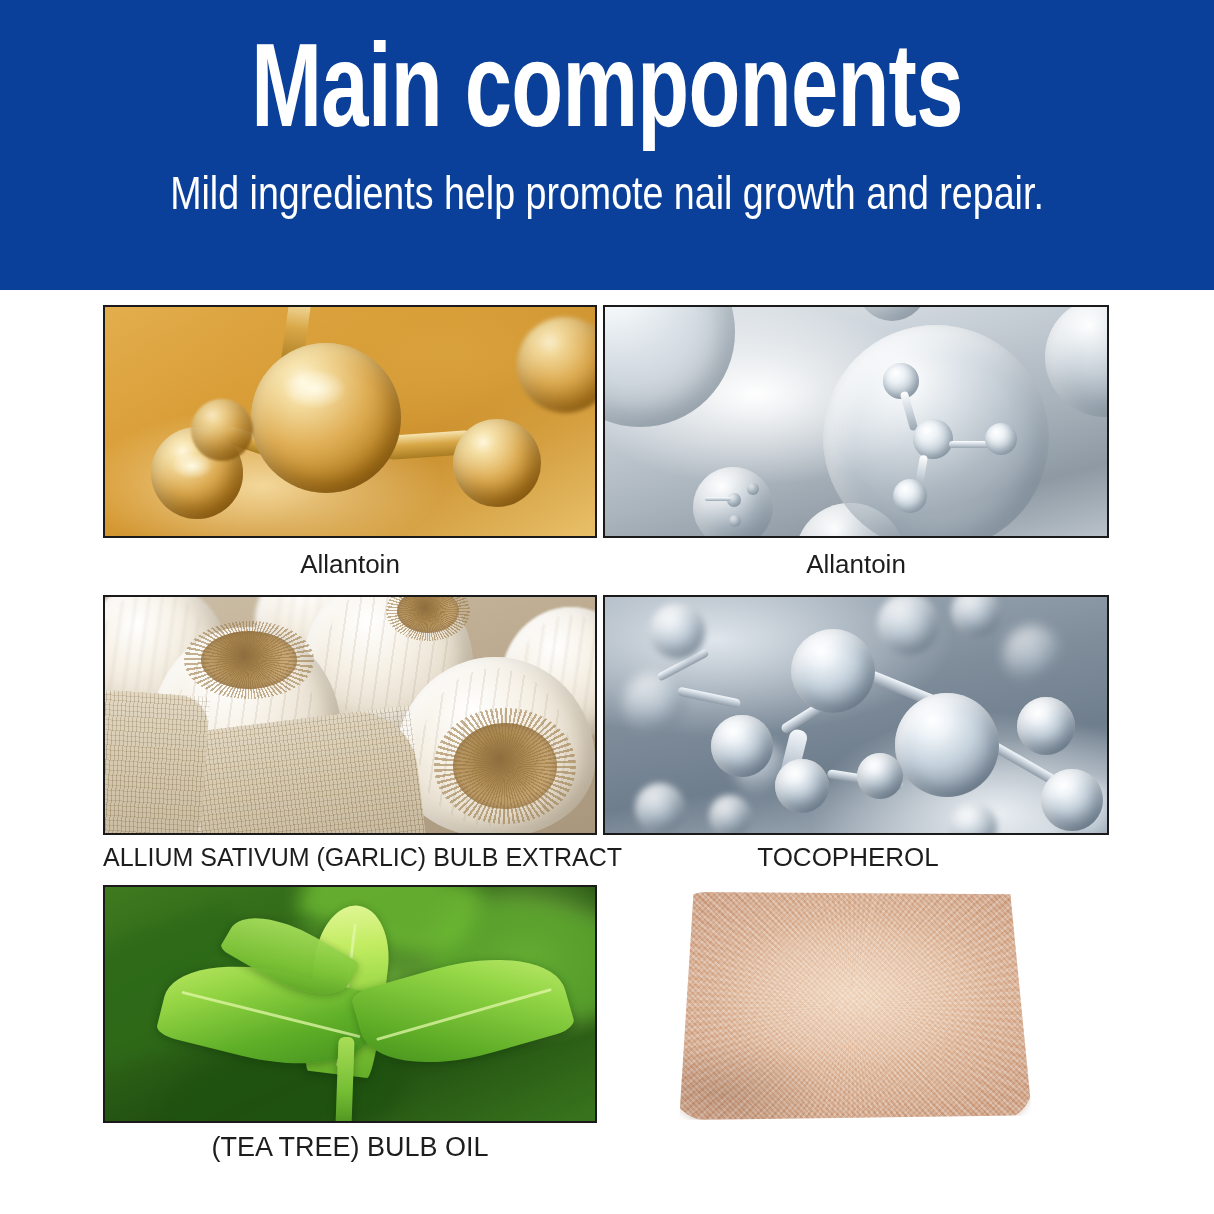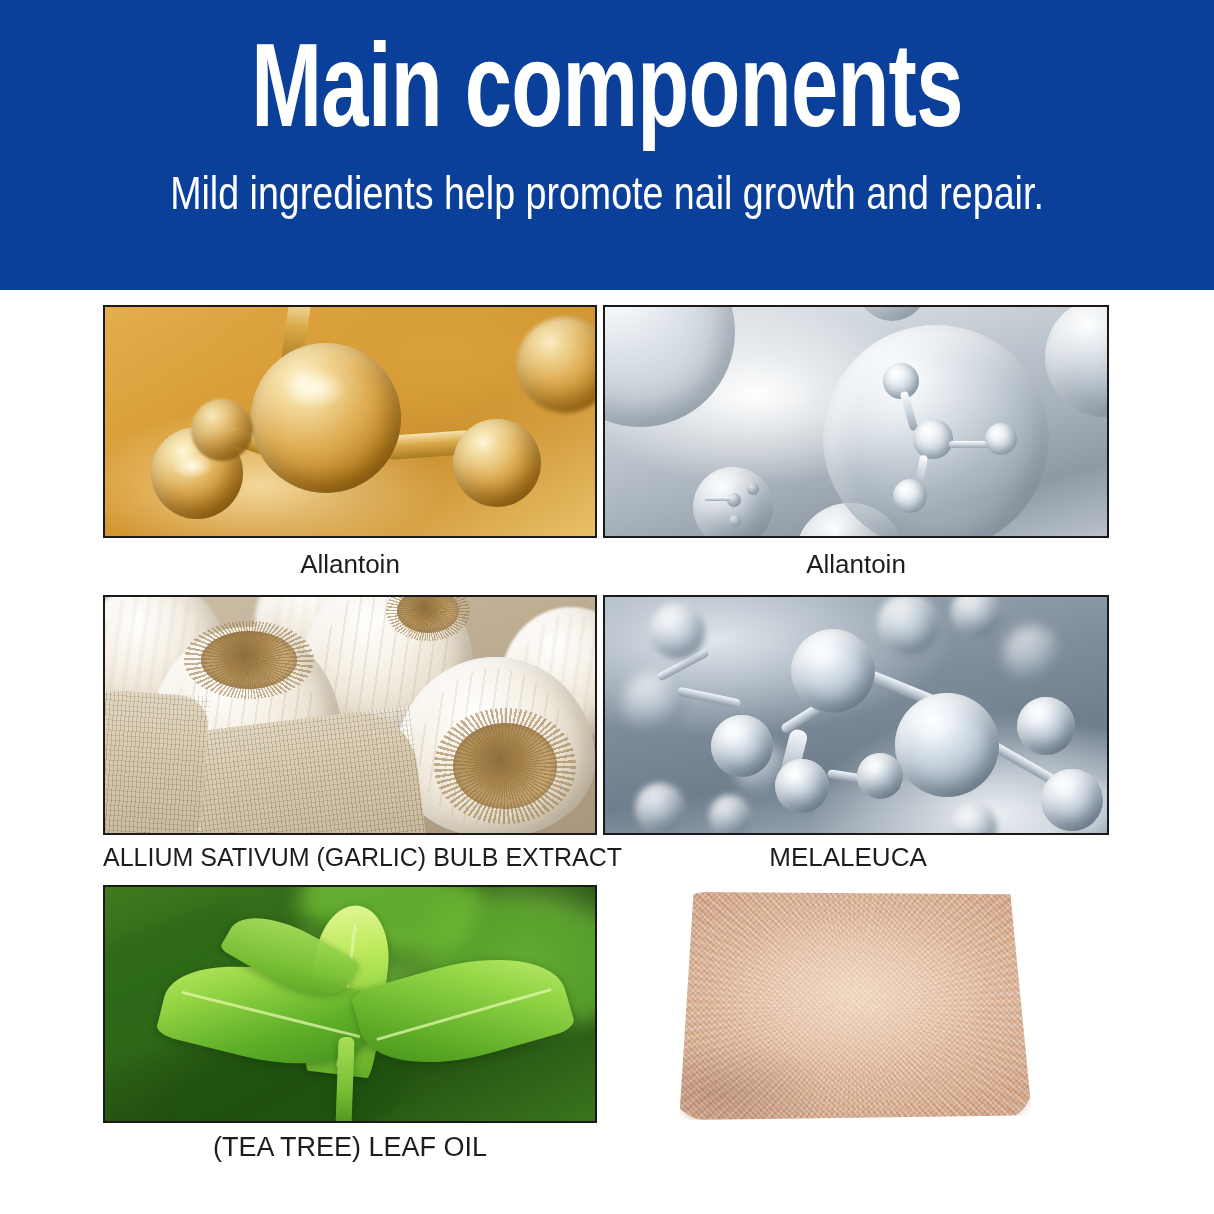--- a/index.html
+++ b/index.html
@@ -394,21 +394,21 @@
       <div class="tc-atom" style="left:106px; top:118px; width:62px; height:62px;"></div>
       <div class="tc-atom" style="left:170px; top:162px; width:54px; height:54px;"></div>
       <div class="tc-atom" style="left:252px; top:156px; width:46px; height:46px;"></div>
       <div class="tc-atom" style="left:412px; top:100px; width:58px; height:58px;"></div>
       <div class="tc-atom" style="left:436px; top:172px; width:62px; height:62px;"></div>
       <div class="tc-atom tc-blur" style="left:30px; top:186px; width:50px; height:50px;"></div>
       <div class="tc-atom tc-blur" style="left:104px; top:198px; width:42px; height:42px;"></div>
       <div class="tc-atom tc-blur" style="left:344px; top:206px; width:48px; height:48px;"></div>
     </div>
   </div>
-  <div class="caption">MELALEUCA</div>
+  <div class="caption">TOCOPHEROL</div>
 </div>
 
 <div class="card" id="card-teatree">
   <div class="frame">
     <div class="photo">
       <div class="leaf-bg"></div>
 
       <div class="leaf-blurshape" style="left:-40px; top:40px; width:190px; height:120px; background:#2d6a18; transform:rotate(-18deg);"></div>
       <div class="leaf-blurshape" style="left:330px; top:18px; width:200px; height:110px; background:#57a22b; transform:rotate(14deg);"></div>
       <div class="leaf-blurshape" style="left:60px; top:160px; width:240px; height:100px; background:#1f5210; transform:rotate(-8deg);"></div>
@@ -422,19 +422,19 @@
 
       <div class="leaf" style="left:254px; top:76px; width:208px; height:96px; transform:rotate(-16deg); border-radius:10% 58% 10% 58%; background:linear-gradient(210deg,#cdf07a 0%,#93d646 32%,#5dab26 70%,#3c871a 100%);"></div>
       <div class="leaf-vein" style="left:268px; top:126px; width:182px; height:3px; transform:rotate(-16deg);"></div>
 
       <div class="leaf" style="left:120px; top:40px; width:130px; height:58px; transform:rotate(30deg); border-radius:60% 8% 60% 8%; background:linear-gradient(160deg,#b7e86a 0%,#7cc336 60%,#4d9420 100%); opacity:0.95;"></div>
 
       <div class="leaf" style="left:232px; top:150px; width:16px; height:92px; border-radius:6px; background:linear-gradient(180deg,#a9de57 0%,#74bd33 60%,#4a8f1e 100%); transform:rotate(2deg);"></div>
     </div>
   </div>
   <div class="caption two-line">
-    <div>(TEA TREE) LEAF OIL</div>
+    <div>(TEA TREE) BULB OIL</div>
   </div>
 </div>
 
 <div id="patch">
   <div class="patch-shape"></div>
 </div>
 
 </body></html>

